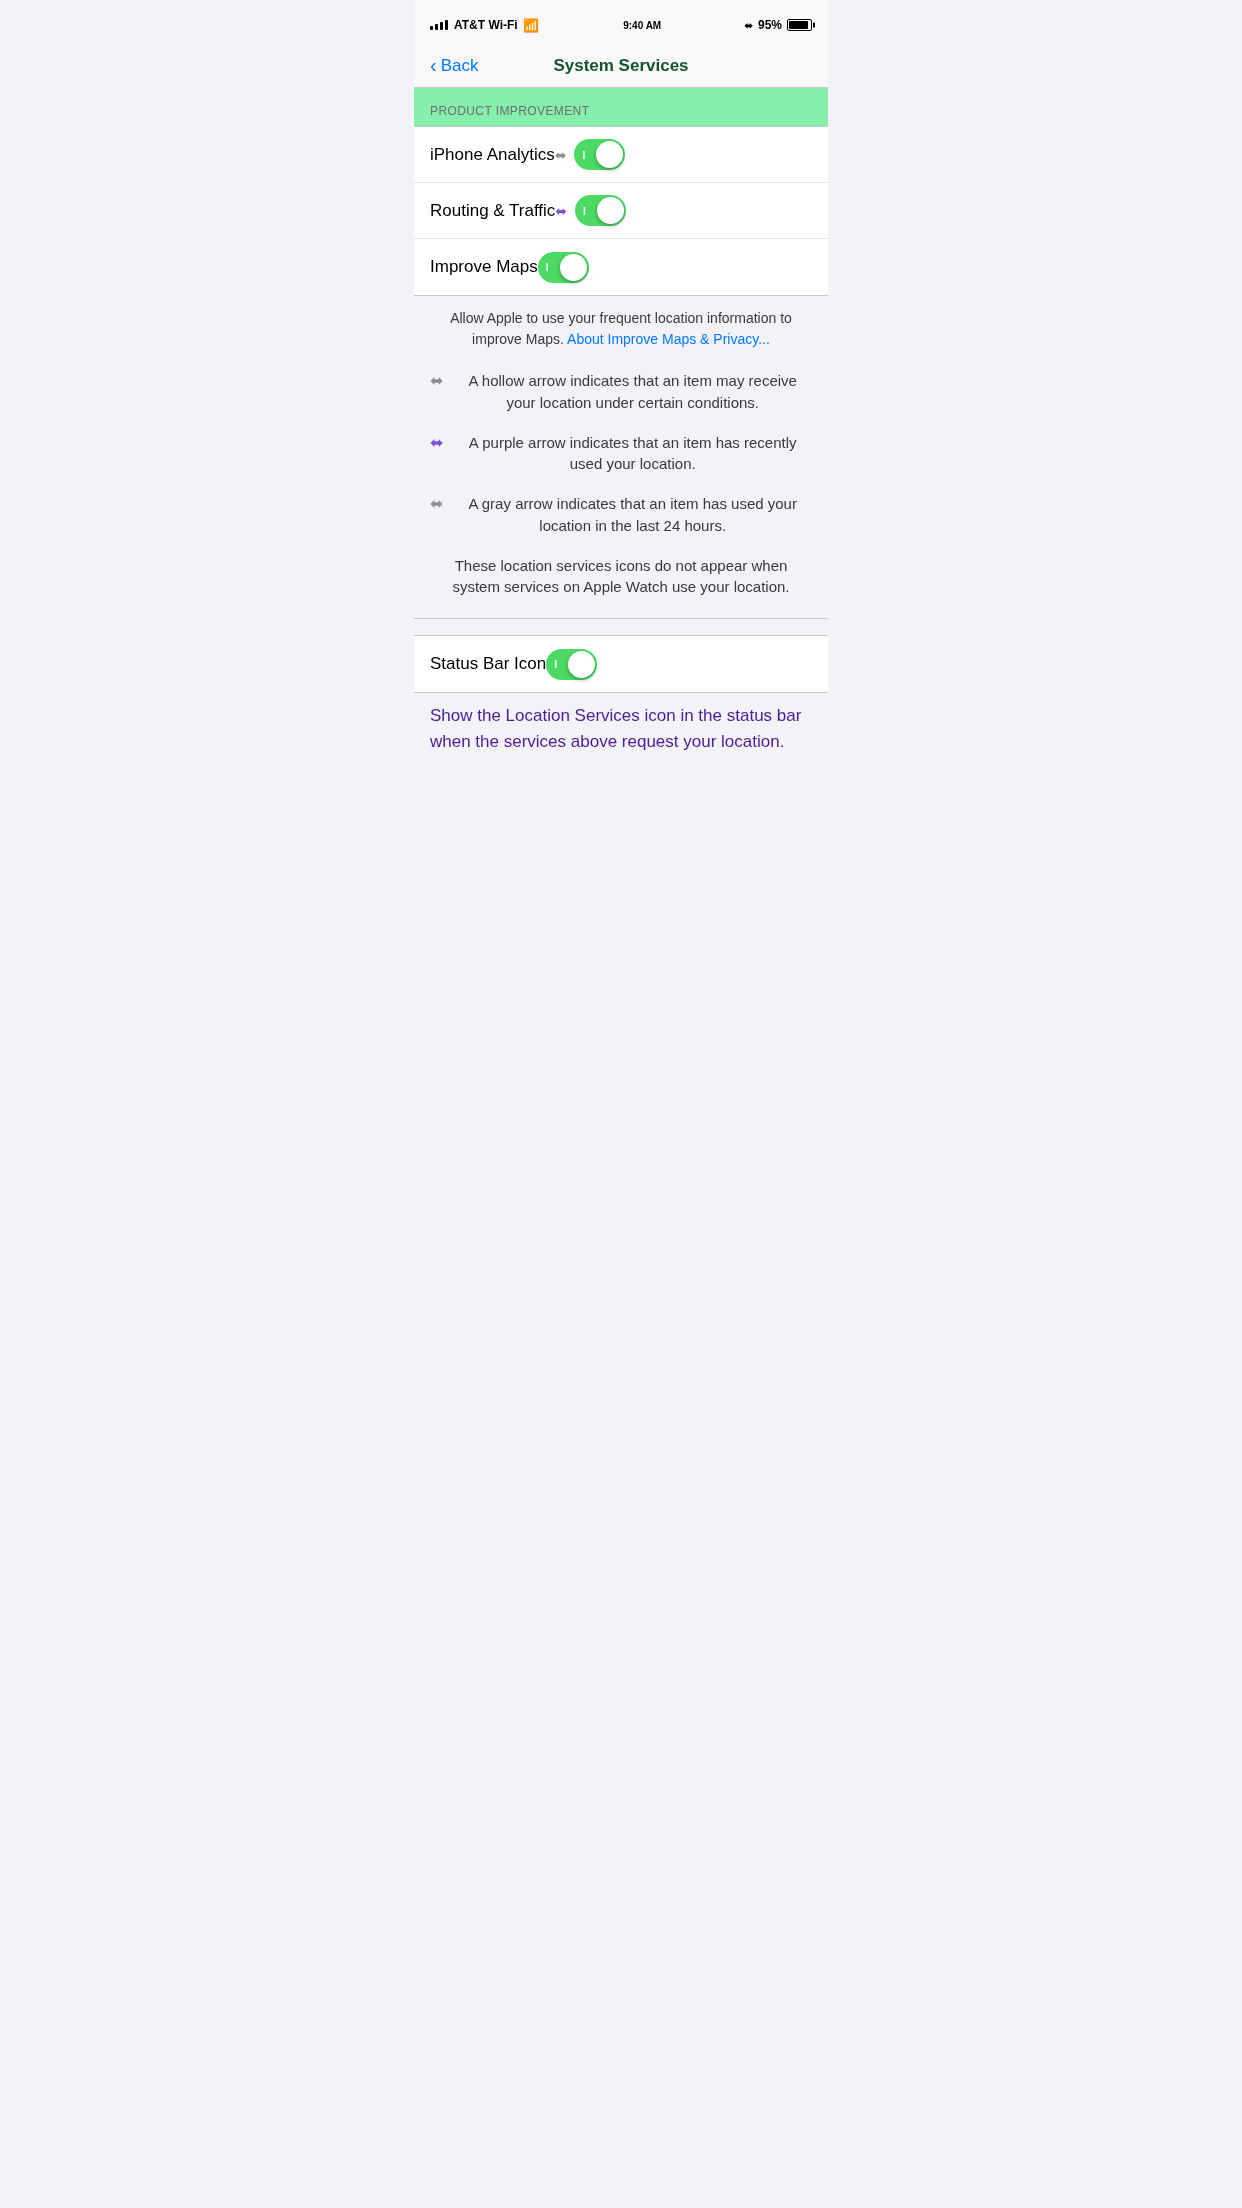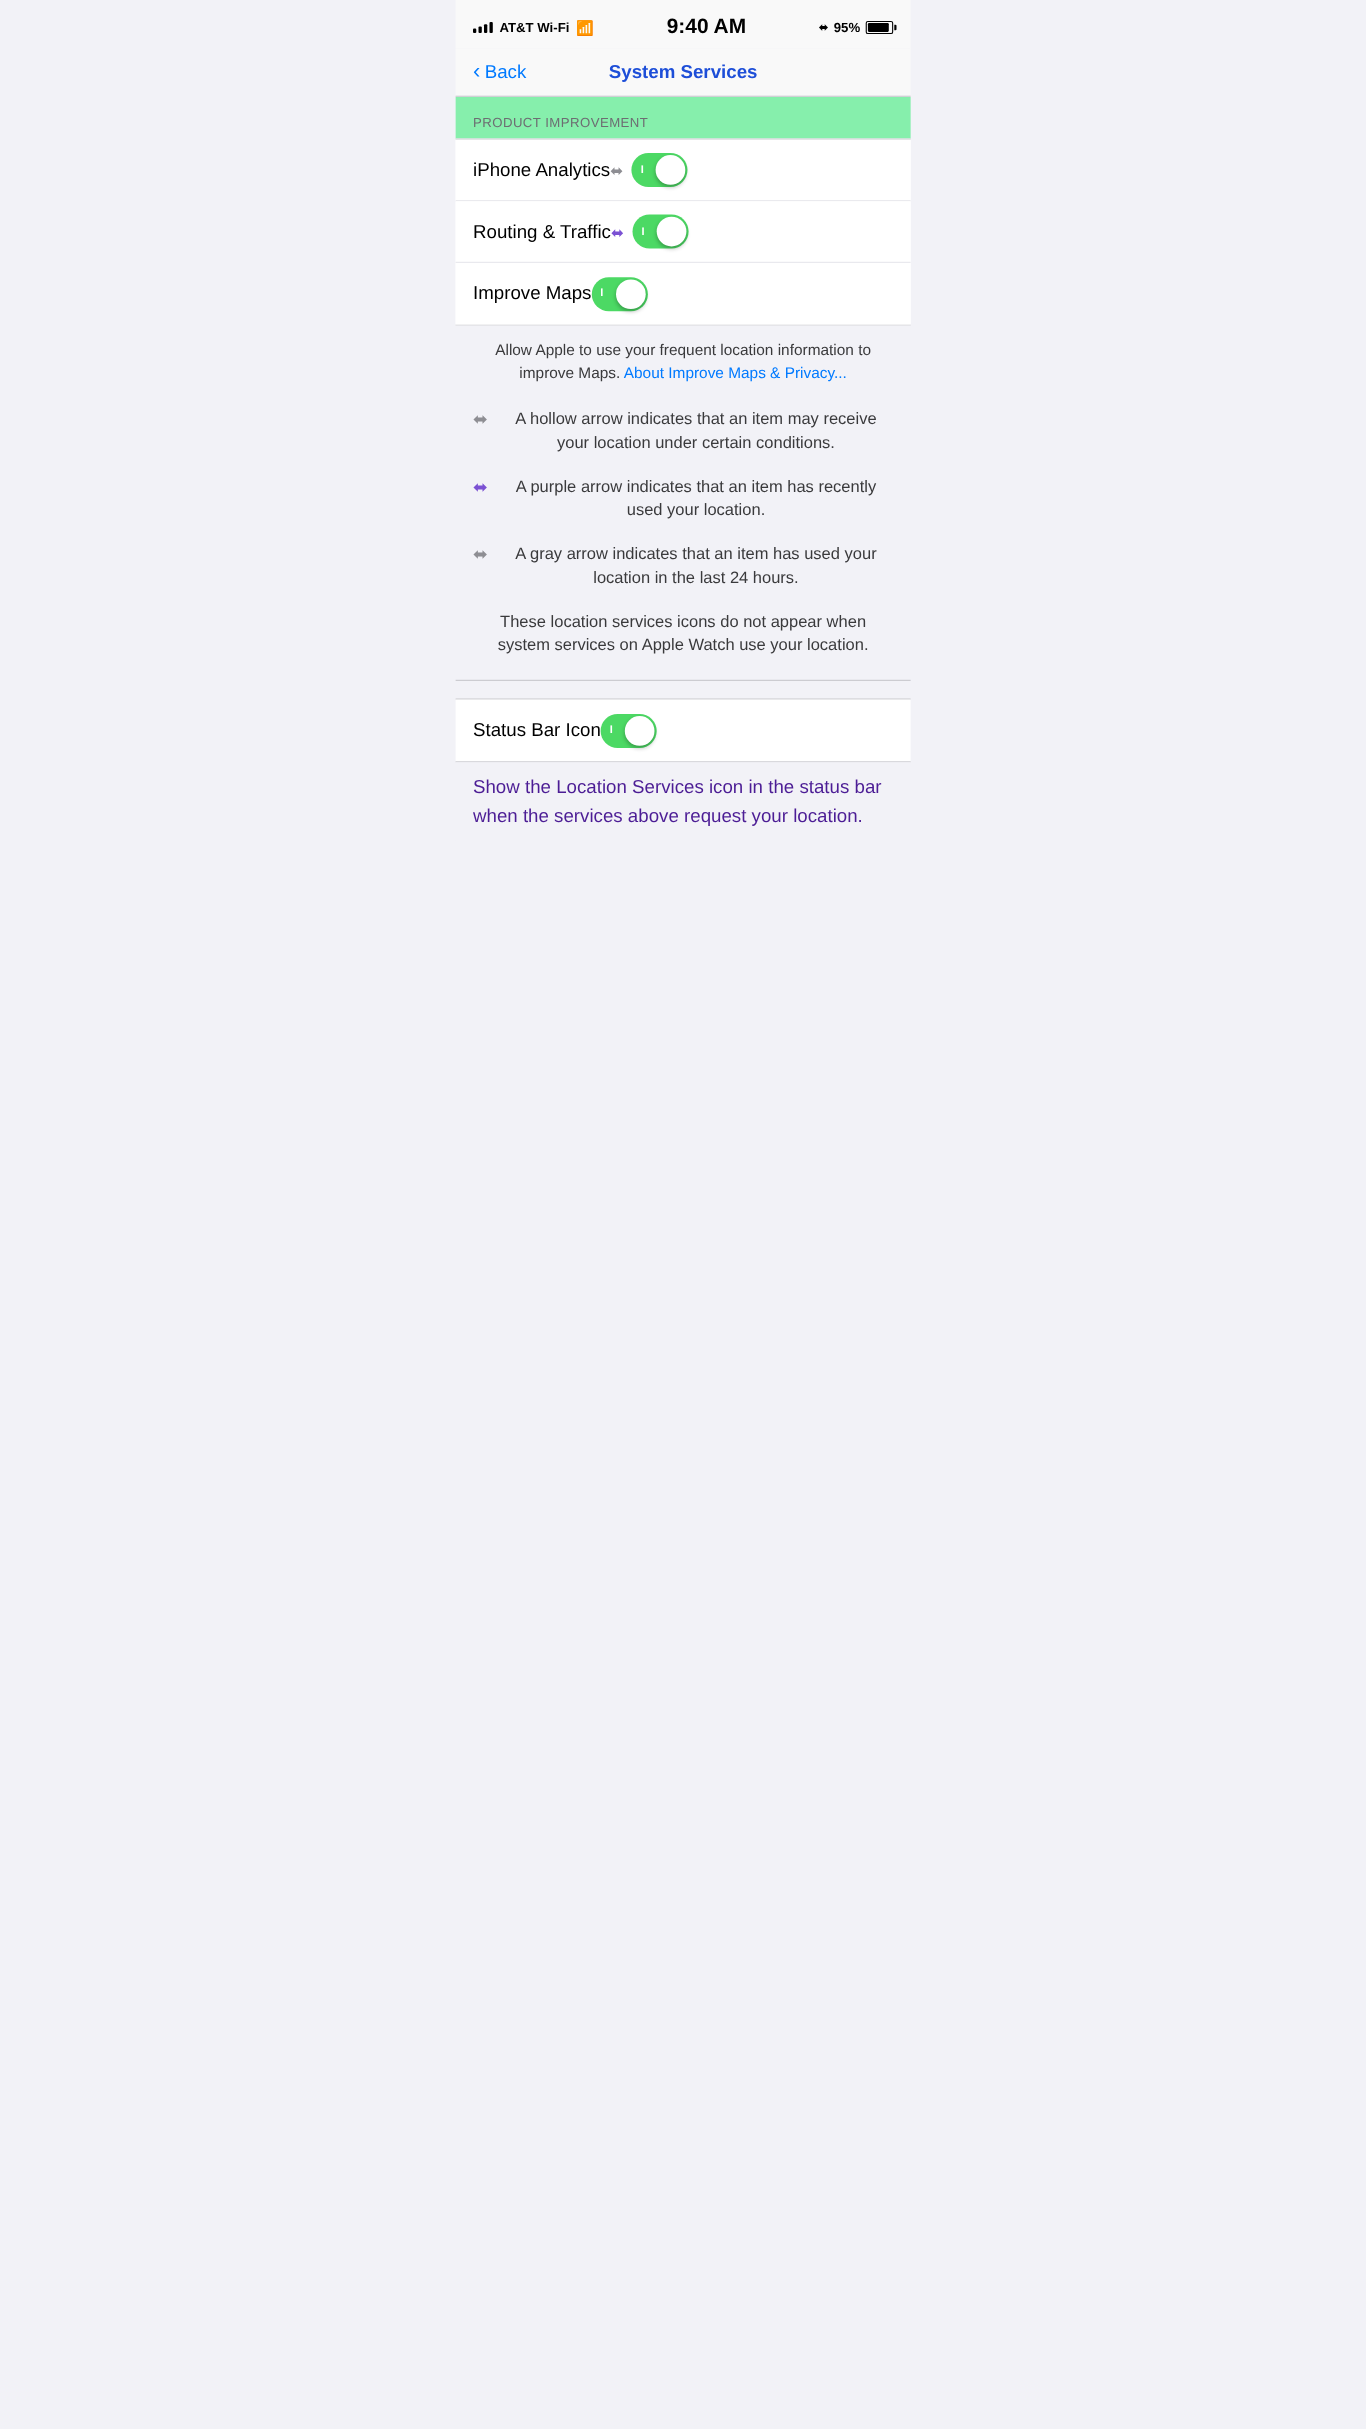--- a/index.html
+++ b/index.html
@@ -37,21 +37,21 @@
     }
     .signal-bar {
       width: 3px;
       background: #000;
       border-radius: 1px;
     }
     .wifi-icon {
       font-size: 13px;
     }
     .status-center {
-      font-size: 19px;
+      font-size: 10px;
       font-weight: 600;
     }
     .status-right {
       display: flex;
       align-items: center;
       gap: 5px;
       font-size: 12px;
       font-weight: 600;
     }
     .location-icon-small {
@@ -114,21 +114,21 @@
       font-size: 20px;
       line-height: 1;
       margin-top: -1px;
     }
     .nav-title {
       position: absolute;
       left: 50%;
       transform: translateX(-50%);
       font-size: 17px;
       font-weight: 600;
-      color: #1d4ed8;
+      color: #14532d;
     }
 
     
     .section-header {
       padding: 16px 16px 8px 16px;
       font-size: 12px;
       font-weight: 400;
       color: #6d6d72;
       letter-spacing: 0.4px;
       text-transform: uppercase;

